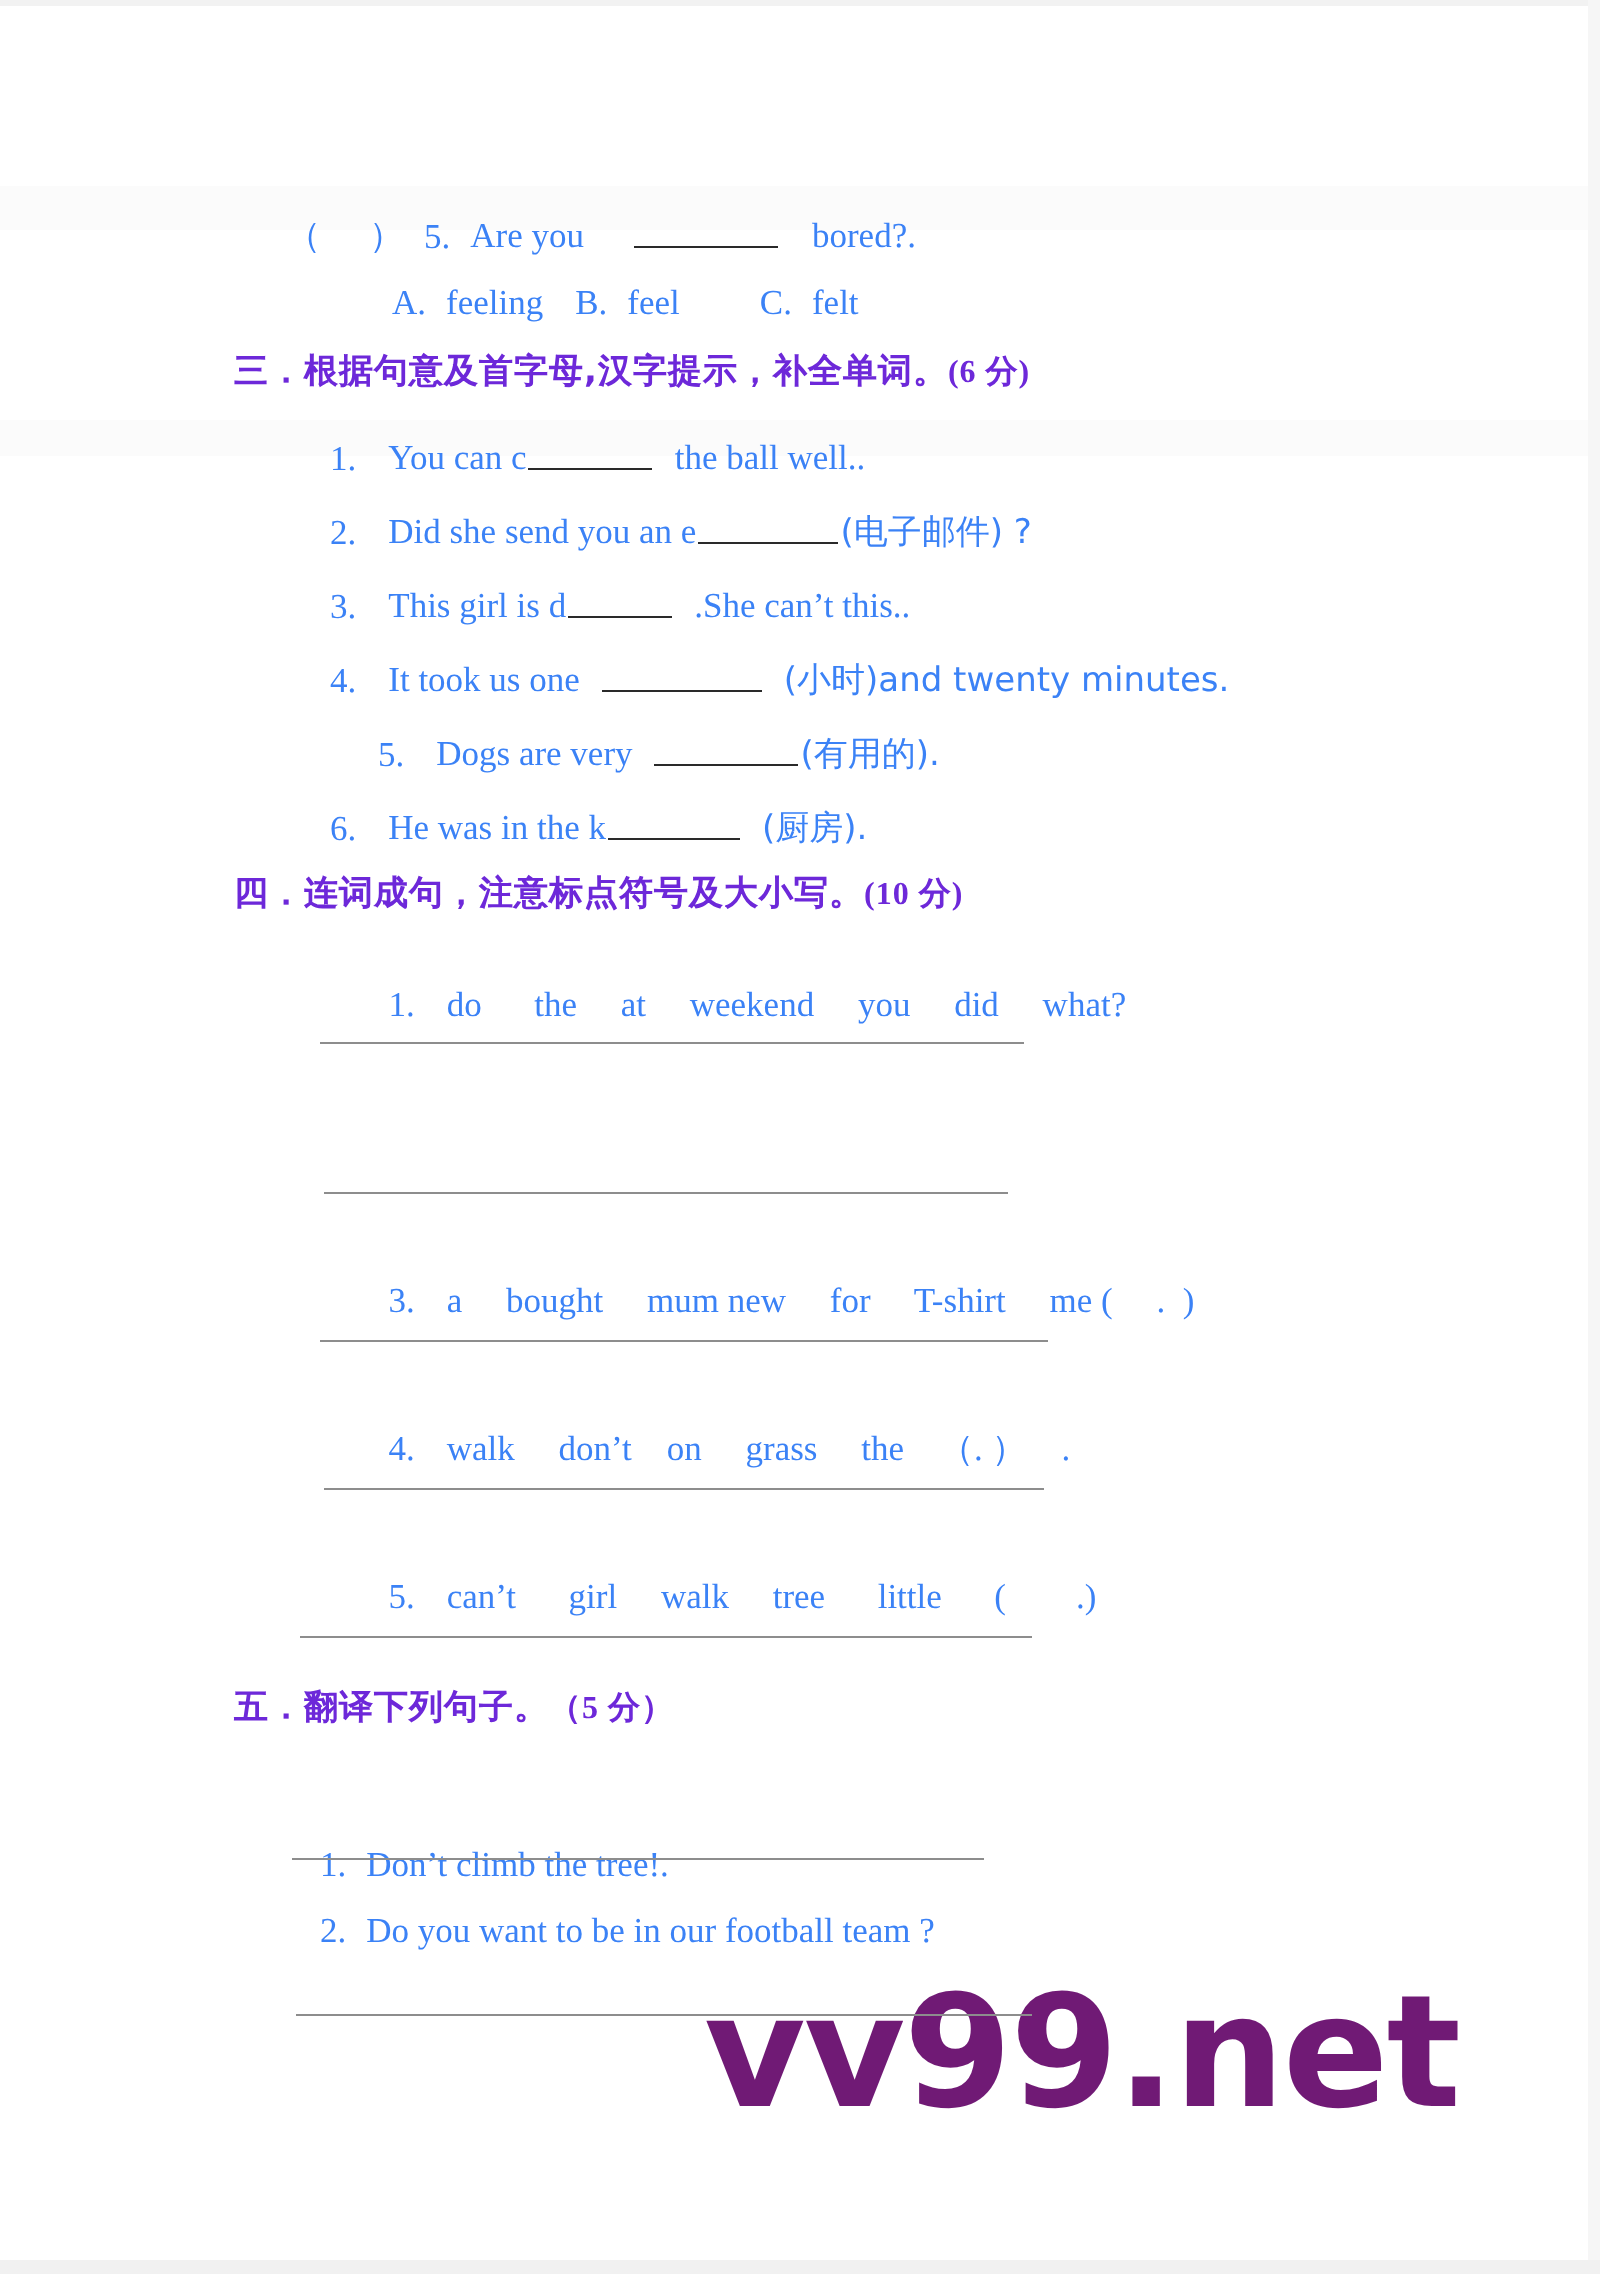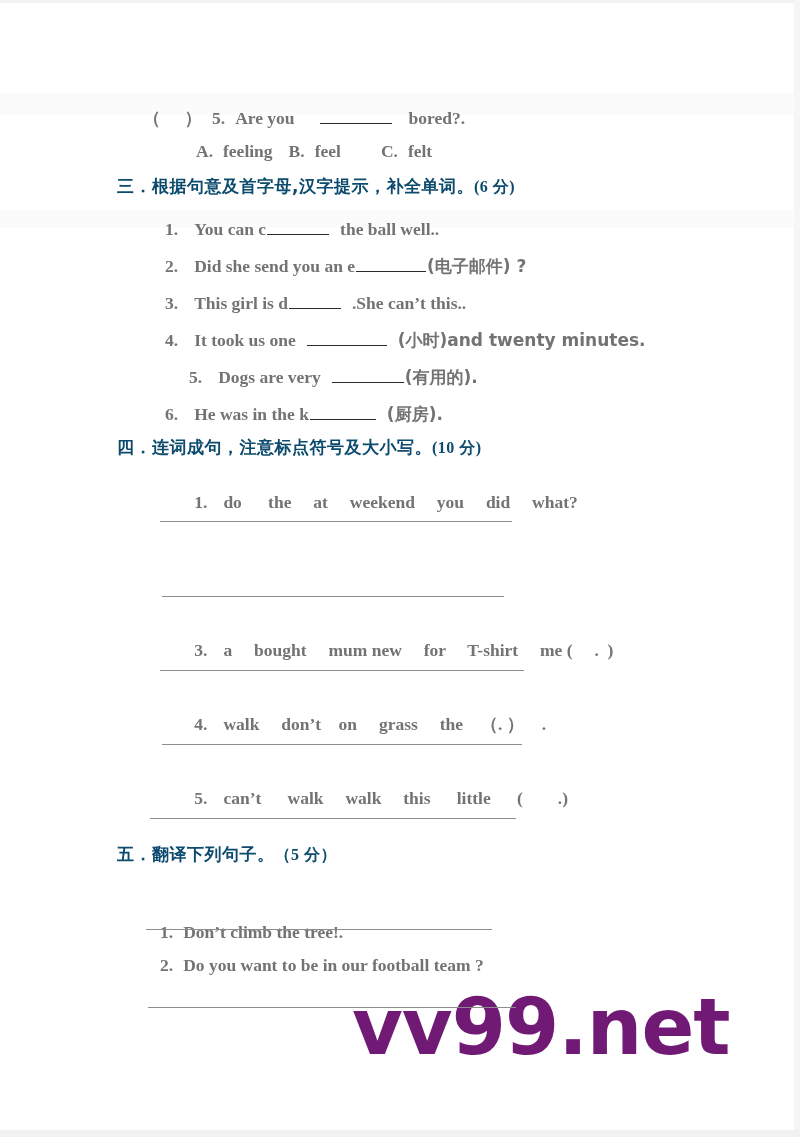--- a/index.html
+++ b/index.html
@@ -79,34 +79,33 @@
 
   
   .heading {
     position: absolute;
     white-space: nowrap;
     font-family: "DejaVu Sans", "Liberation Sans", sans-serif;
     font-weight: 700;
     font-size: 17px;
     letter-spacing: 0.5px;
     line-height: 1;
-    color: #0c4a6e;
+    color: #6d28d9;
   }
   .heading .marks {
     font-family: "Liberation Serif", serif;
     font-weight: 700;
     font-size: 16px;
   }
 
   
   .q {
     font-family: "Liberation Serif", "DejaVu Serif", serif;
     font-size: 17.5px;
-    color: #737373;
-    font-weight: bold;
+    color: #3b82f6;
   }
   .q .num { display: inline-block; }
   .cn {
     font-family: "DejaVu Sans", "Liberation Sans", sans-serif;
     font-size: 17px;
   }
 
   
   .blank {
     display: inline-block;
@@ -192,21 +191,21 @@
       <span class="num">3.</span><span class="sp3"></span><span>a     bought     mum new     for     T-shirt     me (     .  )</span>
     </div>
     <div class="answer-line" style="left:160px; top:670px; width:364px;"></div>
 
     <div class="row q" style="left:168px; top:698px; white-space:pre;">
       <span class="num">4.</span><span class="sp3"></span><span>walk     don’t    on     grass     the    （. ）    .</span>
     </div>
     <div class="answer-line" style="left:162px; top:744px; width:360px;"></div>
 
     <div class="row q" style="left:168px; top:772px; white-space:pre;">
-      <span class="num">5.</span><span class="sp3"></span><span>can’t      walk     walk     this      little      (        .)</span>
+      <span class="num">5.</span><span class="sp3"></span><span>can’t      girl     walk     tree      little      (        .)</span>
     </div>
     <div class="answer-line" style="left:150px; top:818px; width:366px;"></div>
 
     <div class="heading" style="left:117px; top:846px;">
       <span>五．</span><span>翻译下列句子。</span><span class="marks">（5 分）</span>
     </div>
 
     <div class="row q" style="left:160px; top:884px;margin-top:40px;">
       <span class="num">1.</span><span class="sp2"></span><span>Don’t climb the tree!.</span>
     </div>

